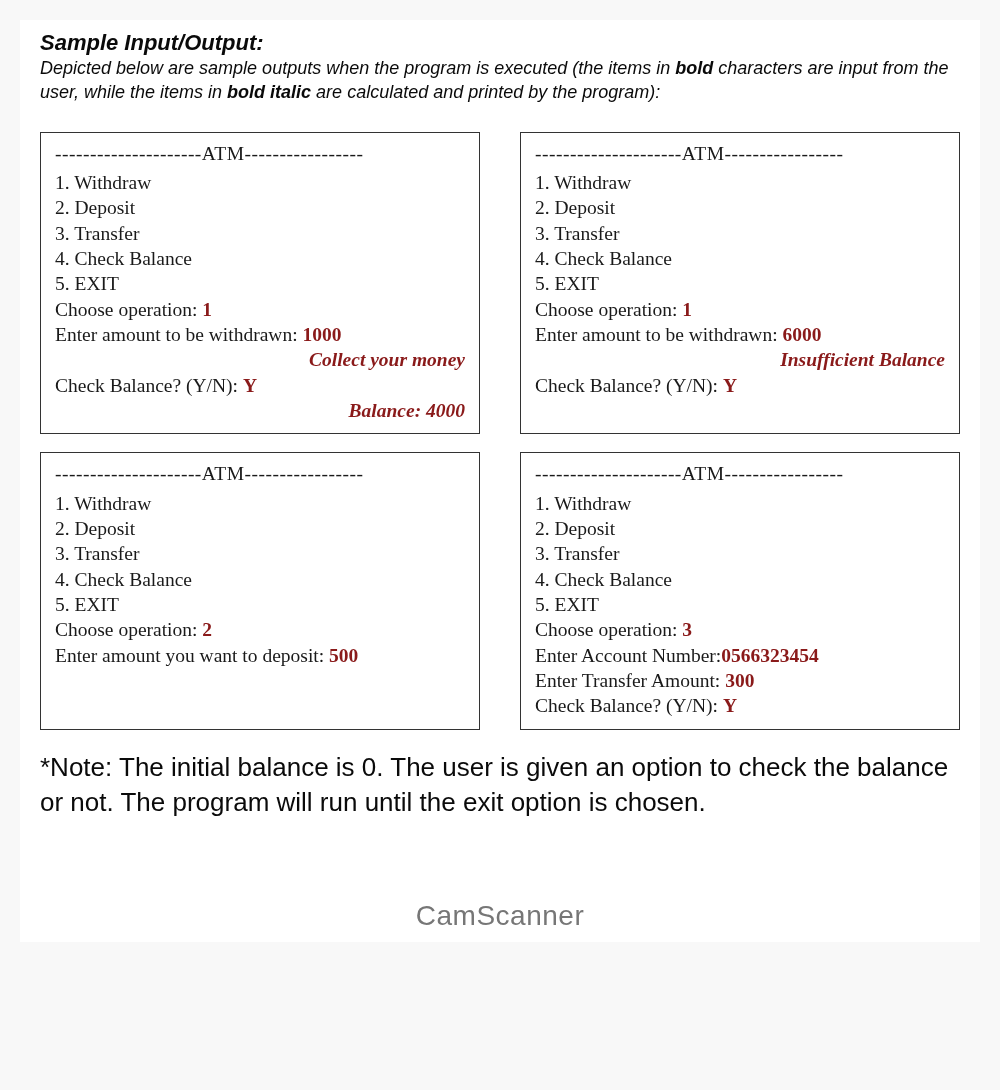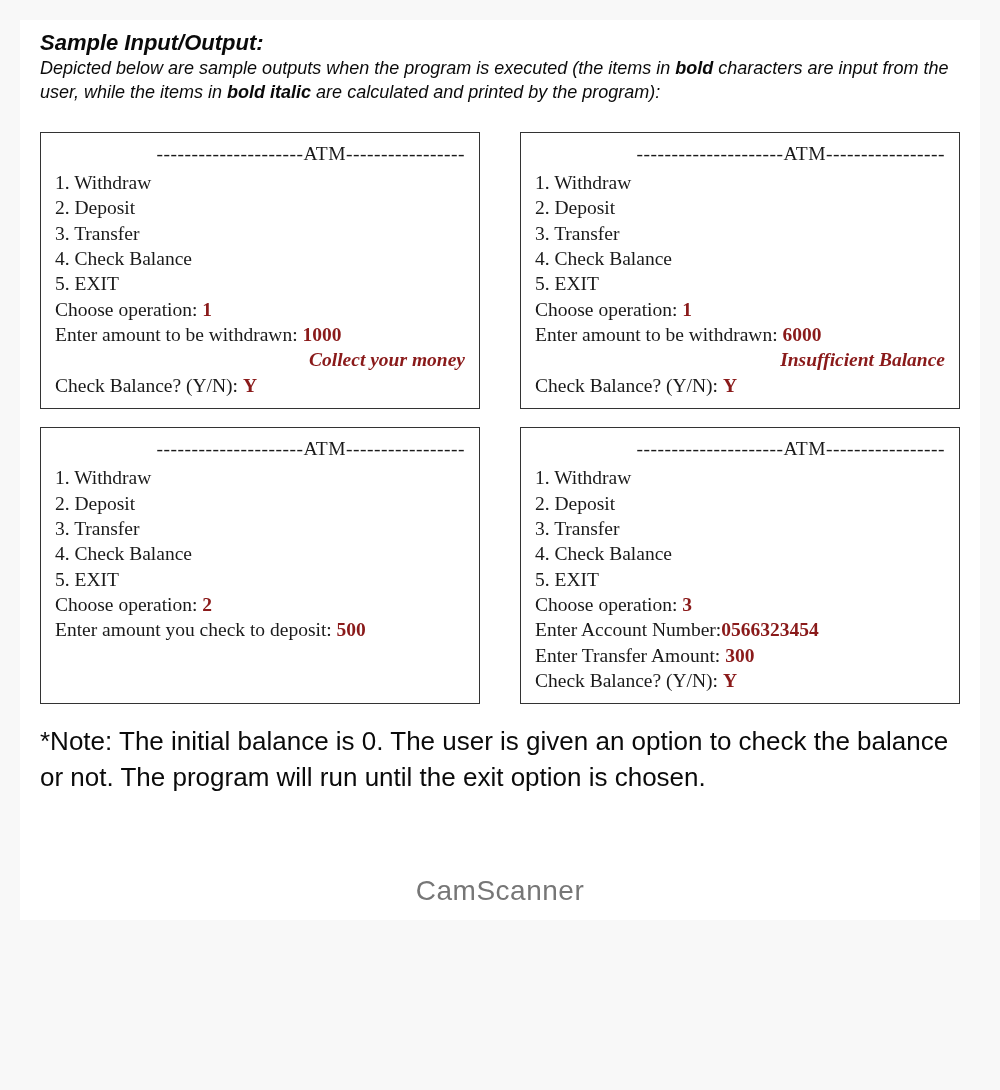--- a/index.html
+++ b/index.html
@@ -43,21 +43,21 @@
     }
     .box {
       border: 1.5px solid #333;
       padding: 8px 14px 10px 14px;
       font-family: 'Times New Roman', Times, serif;
       font-size: 19.5px;
       line-height: 1.3;
       background: #fff;
     }
     .atm-header {
-      text-align: right;
+      text-align: left;
       font-family: 'Times New Roman', Times, serif;
       letter-spacing: 0.5px;
       margin-bottom: 4px;
     }
     .menu-line { white-space: pre; }
     .prompt-line { }
     .user-input { font-weight: bold; color: #8a1a1a; }
     .calc-output { font-weight: bold; font-style: italic; color: #8a1a1a; text-align: right; }
     .note {
       font-family: Arial, Helvetica, sans-serif;
@@ -100,20 +100,21 @@
       <div class="prompt-line">
         <span>Choose operation: </span><span class="user-input">1</span>
       </div>
       <div class="prompt-line">
         <span>Enter amount to be withdrawn: </span><span class="user-input">1000</span>
       </div>
       <div class="calc-output">Collect your money</div>
       <div class="prompt-line">
         <span>Check Balance? (Y/N): </span><span class="user-input">Y</span>
       </div>
+      <div class="calc-output">Balance: 4000</div>
     </div>
 
     <div class="box">
       <div class="atm-header">---------------------ATM-----------------</div>
       <div class="menu-line">1. Withdraw</div>
       <div class="menu-line">2. Deposit</div>
       <div class="menu-line">3. Transfer</div>
       <div class="menu-line">4. Check Balance</div>
       <div class="menu-line">5. EXIT</div>
       <div class="prompt-line">
@@ -132,21 +133,21 @@
       <div class="atm-header">---------------------ATM-----------------</div>
       <div class="menu-line">1. Withdraw</div>
       <div class="menu-line">2. Deposit</div>
       <div class="menu-line">3. Transfer</div>
       <div class="menu-line">4. Check Balance</div>
       <div class="menu-line">5. EXIT</div>
       <div class="prompt-line">
         <span>Choose operation: </span><span class="user-input">2</span>
       </div>
       <div class="prompt-line">
-        <span>Enter amount you check to deposit: </span><span class="user-input">500</span>
+        <span>Enter amount you want to deposit: </span><span class="user-input">500</span>
       </div>
     </div>
 
     <div class="box">
       <div class="atm-header">---------------------ATM-----------------</div>
       <div class="menu-line">1. Withdraw</div>
       <div class="menu-line">2. Deposit</div>
       <div class="menu-line">3. Transfer</div>
       <div class="menu-line">4. Check Balance</div>
       <div class="menu-line">5. EXIT</div>

